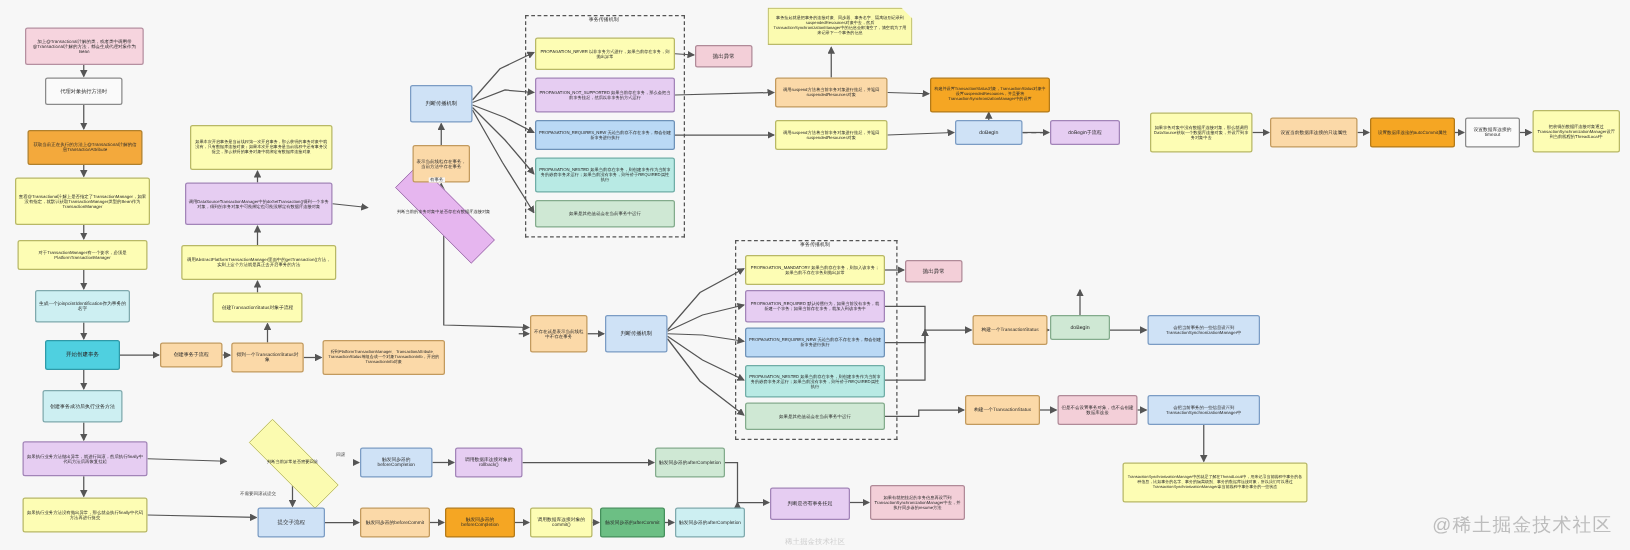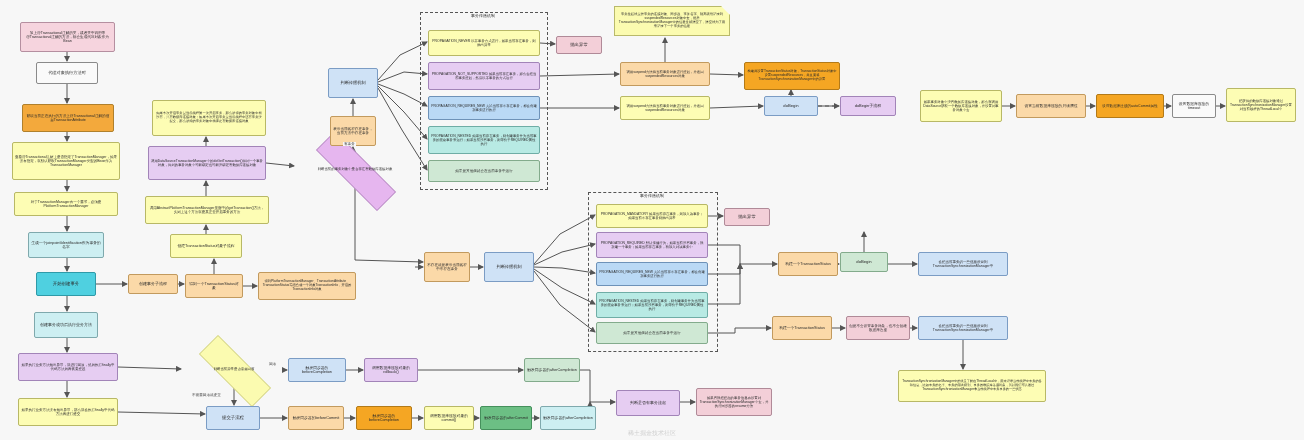--- a/index.html
+++ b/index.html
@@ -381,14 +381,15 @@
       <div class="node pink2" style="left: 696px; top: 388px; width: 76px; height: 28px; font-size: 3.4px;">
         <span>如果有就把挂起的事务信息再设置到TransactionSynchronizationManager中去，并执行同步器的resume方法</span>
       </div>
     </div>
   <div id="labels">
       <div class="edgelabel" style="left: 343px; top: 142px; font-size: 3.6px;">有事务</div>
       <div class="edgelabel" style="left: 268px; top: 362px; font-size: 3.6px;">回滚</div>
       <div class="edgelabel" style="left: 191px; top: 393px; font-size: 3.6px;">不需要回滚就提交</div>
     </div>
 
+  <div class="watermark">@稀土掘金技术社区</div>
   <div class="foot">稀土掘金技术社区</div>
 </div>
 
 </body></html>

